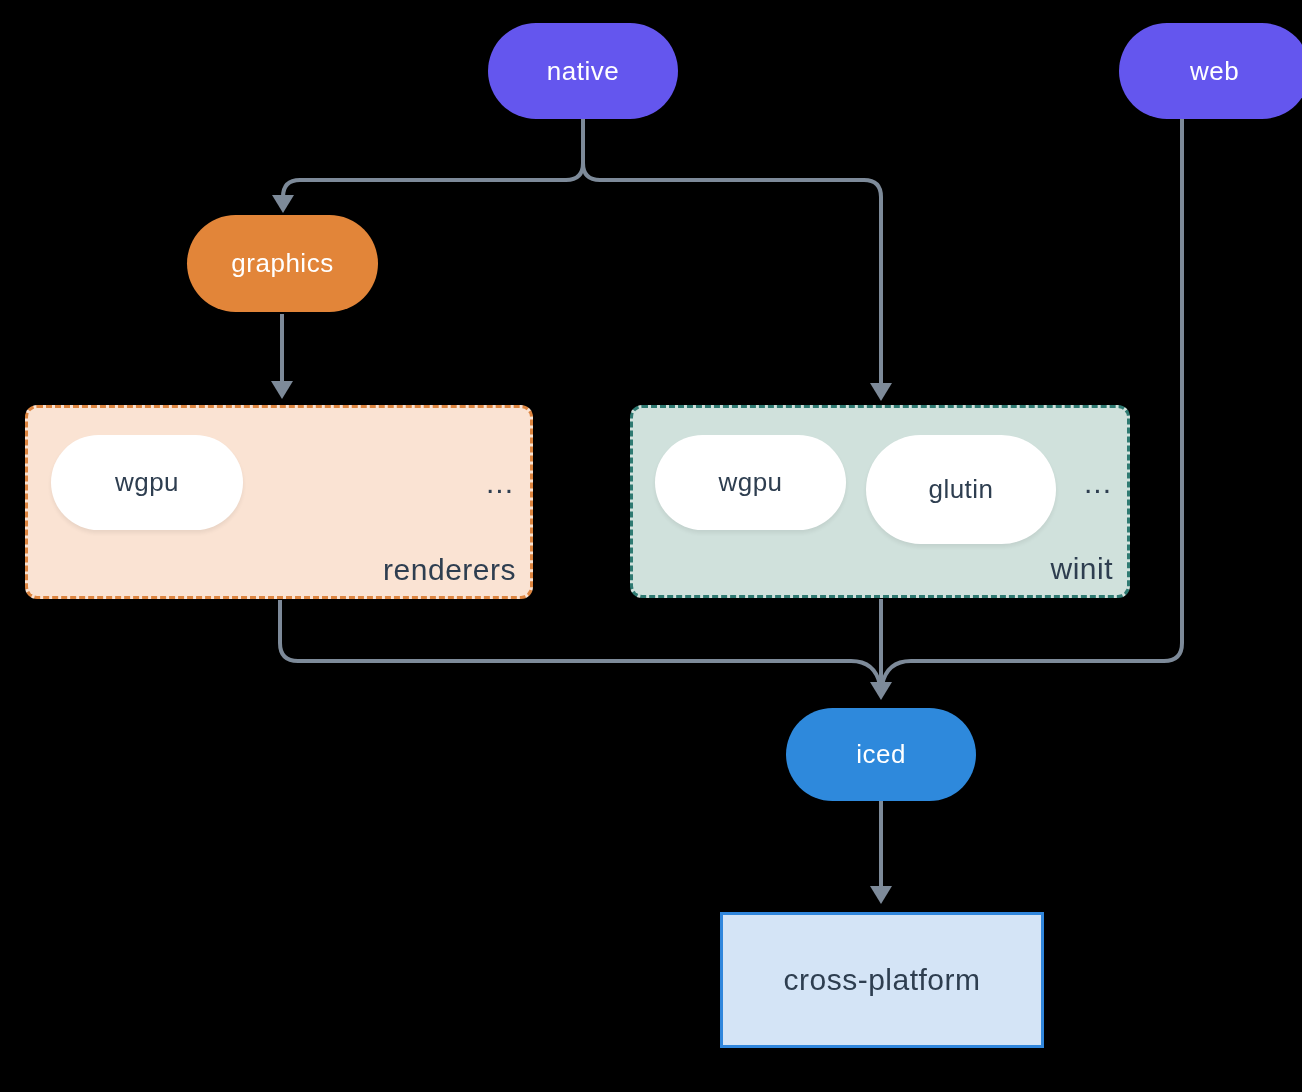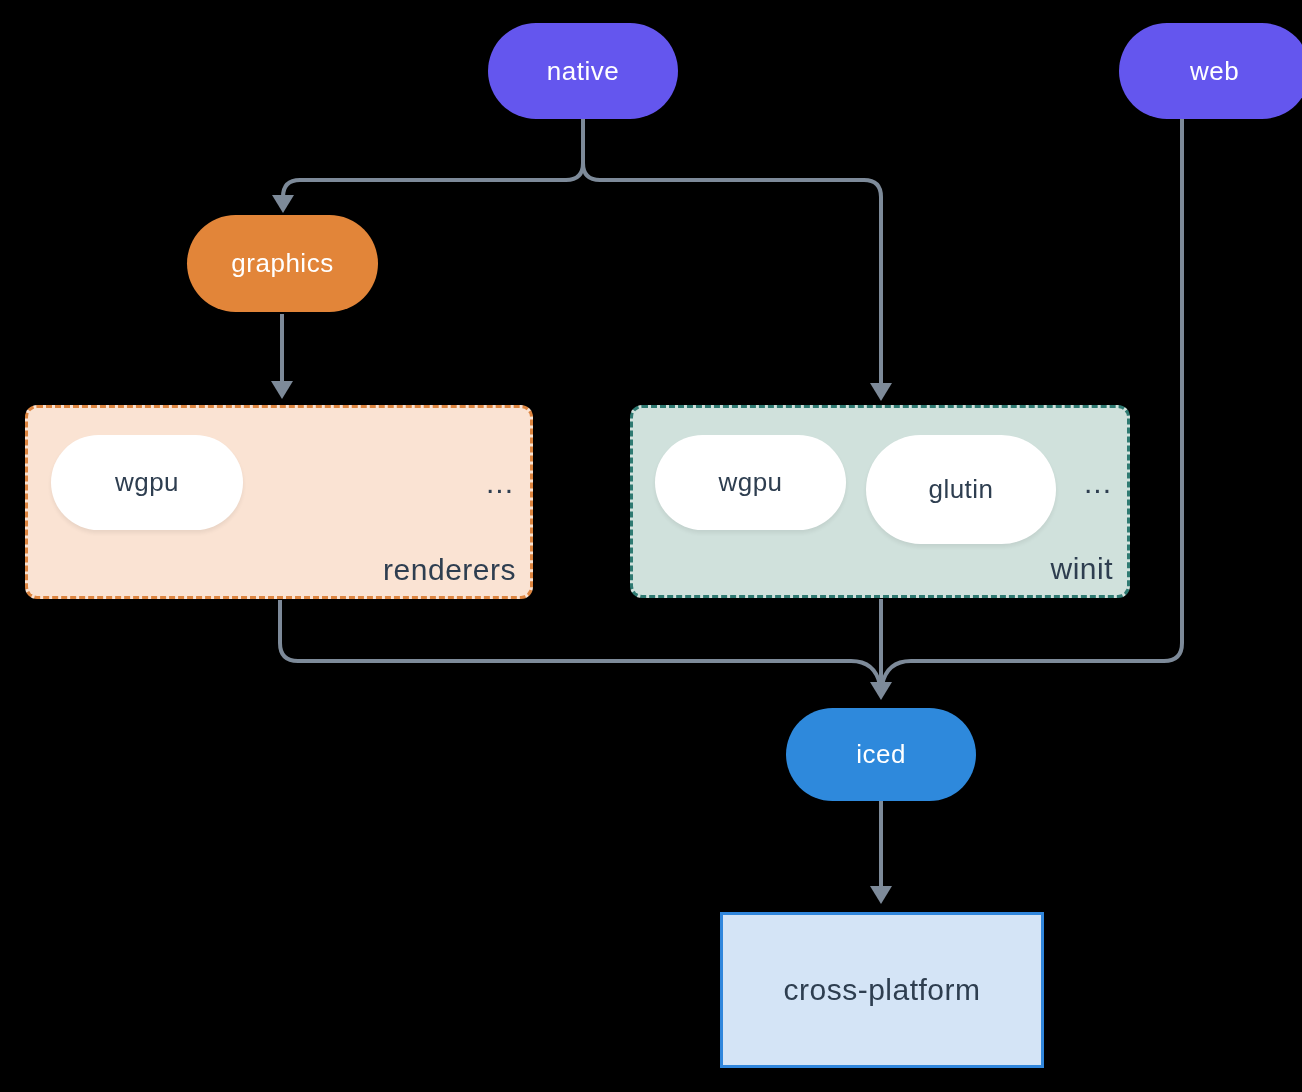--- a/index.html
+++ b/index.html
@@ -99,15 +99,15 @@
     <span>glutin</span>
   </div>
   <span class="ellipsis" style="left:435px;">...</span>
   <span class="group-label">winit</span>
 </div>
 
 <div class="pill blue" style="left:786px;top:708px;width:190px;height:93px;">
   <span>iced</span>
 </div>
 
-<div class="appbox" style="left:720px;top:912px;width:324px;height:156px;">
+<div class="appbox" style="left:720px;top:912px;width:324px;height:136px;">
   <span>cross-platform</span>
 </div>
 
 </body></html>

